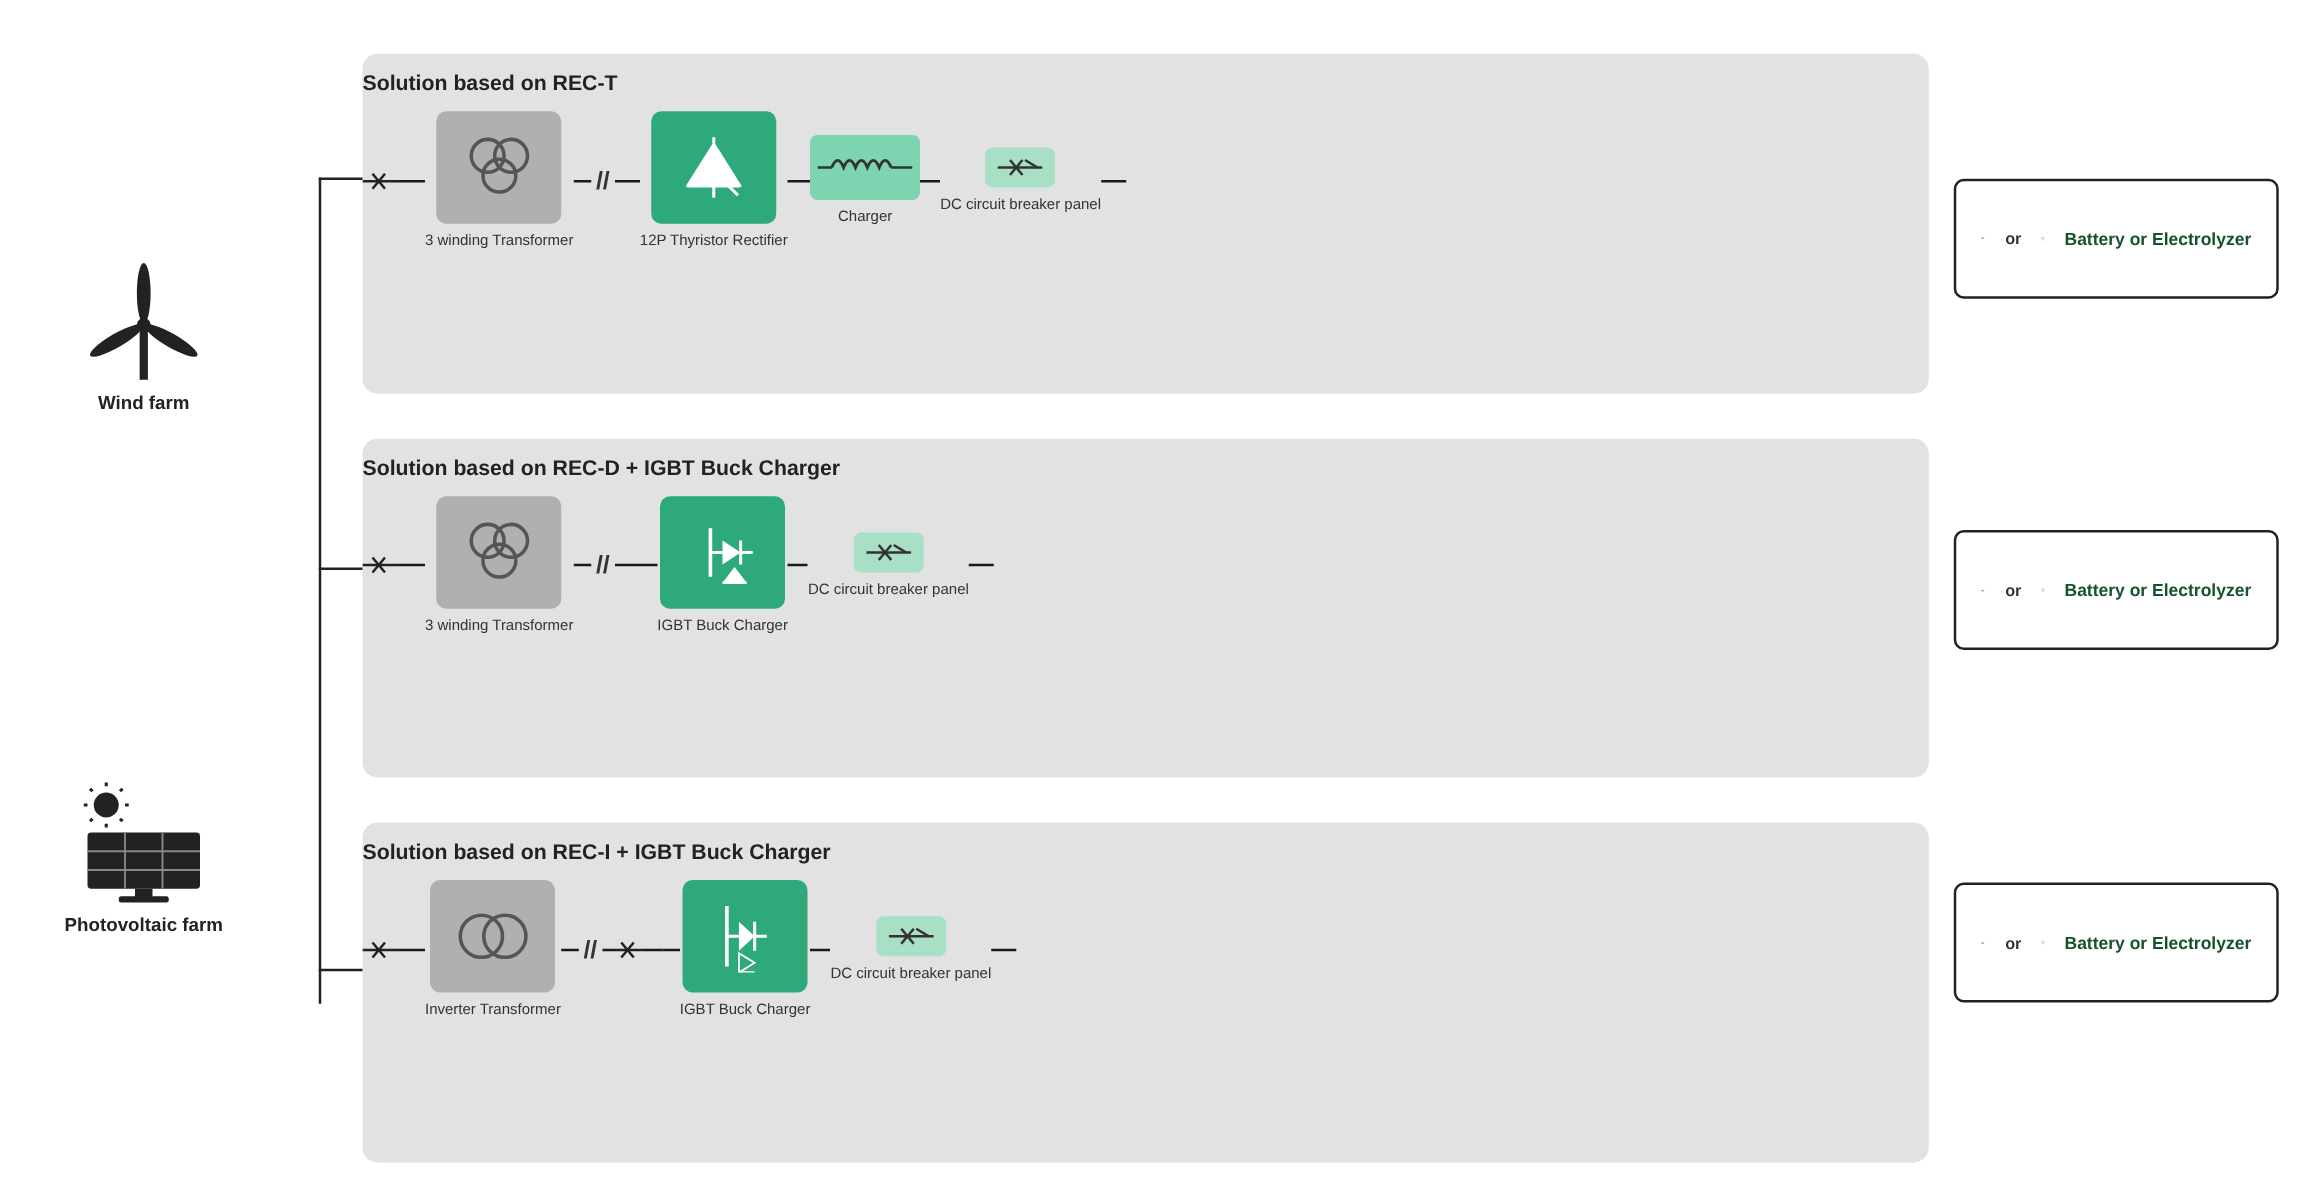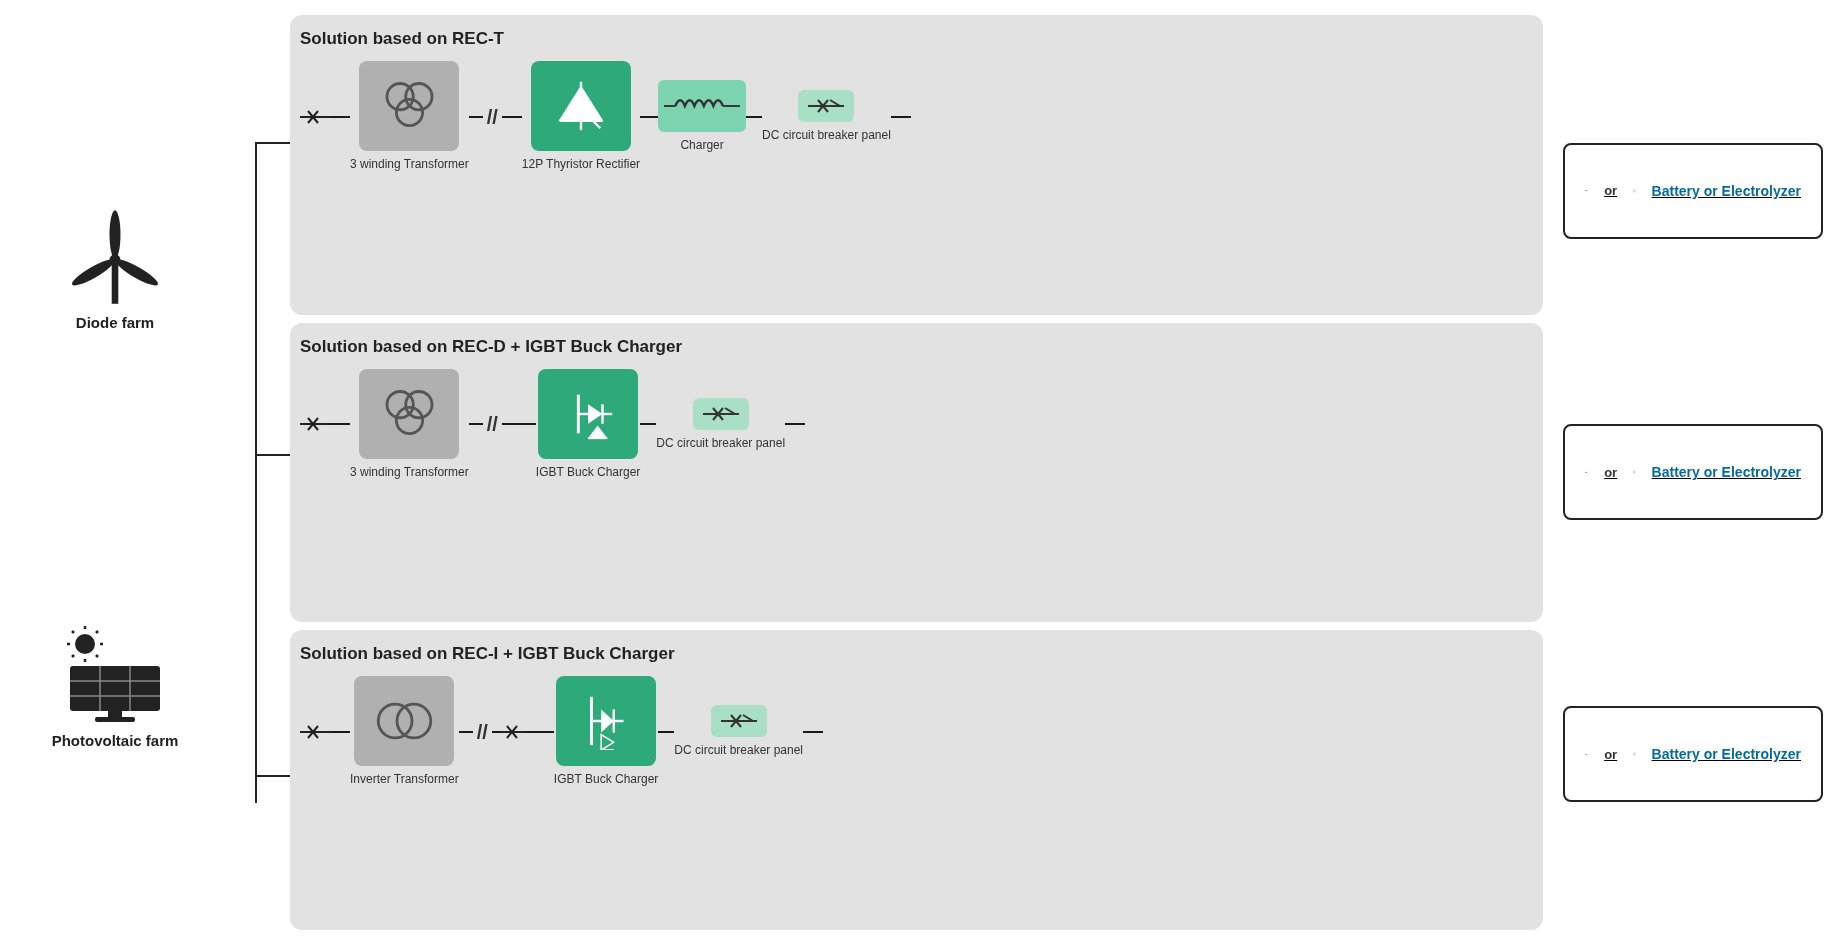--- a/index.html
+++ b/index.html
@@ -91,21 +91,21 @@
       display: flex;
       align-items: center;
       gap: 16px;
       background: #fff;
       width: 260px;
     }
 
     .output-label {
       font-size: 14px;
       font-weight: 600;
-      color: #0369a1;
+      color: #14532d;
       text-align: center;
       white-space: nowrap;
     }
 
     
     .full-layout {
       display: flex;
       flex-direction: row;
       width: 100%;
       height: 100%;
@@ -133,31 +133,31 @@
     }
 
     .right-panel {
       width: 300px;
       display: flex;
       flex-direction: column;
       justify-content: space-around;
       align-items: center;
       height: 100%;
       padding: 50px 0;
-      text-decoration: underline;
     }
 
     
     .solution-card {
       background: #e2e2e2;
       border-radius: 12px;
-      padding: 14px 10px 18px;
+      padding: 14px 0 18px;
       flex: 1;
       display: flex;
       flex-direction: column;
+      margin-top: 28px;
     }
 
     .circuit-row {
       display: flex;
       align-items: center;
       margin-top: 8px;
       gap: 0;
     }
 
     .h-line {
@@ -176,21 +176,21 @@
       <svg viewBox="0 0 100 100" width="110" height="110">
 
         <rect x="47" y="60" width="6" height="38" fill="#222"></rect>
 
         <circle cx="50" cy="58" r="5" fill="#222"></circle>
 
         <ellipse cx="50" cy="35" rx="5" ry="22" fill="#222" transform="rotate(0 50 58)"></ellipse>
         <ellipse cx="50" cy="35" rx="5" ry="22" fill="#222" transform="rotate(120 50 58)"></ellipse>
         <ellipse cx="50" cy="35" rx="5" ry="22" fill="#222" transform="rotate(240 50 58)"></ellipse>
       </svg>
-      <div class="source-label">Diode farm</div>
+      <div class="source-label">Wind farm</div>
     </div>
 
     <div class="source-item">
 
       <svg viewBox="0 0 110 100" width="120" height="100">
 
         <circle cx="25" cy="20" r="10" fill="#222"></circle>
         <line x1="25" y1="5" x2="25" y2="2" stroke="#222" stroke-width="2.5"></line>
         <line x1="25" y1="35" x2="25" y2="38" stroke="#222" stroke-width="2.5"></line>
         <line x1="10" y1="20" x2="7" y2="20" stroke="#222" stroke-width="2.5"></line>

